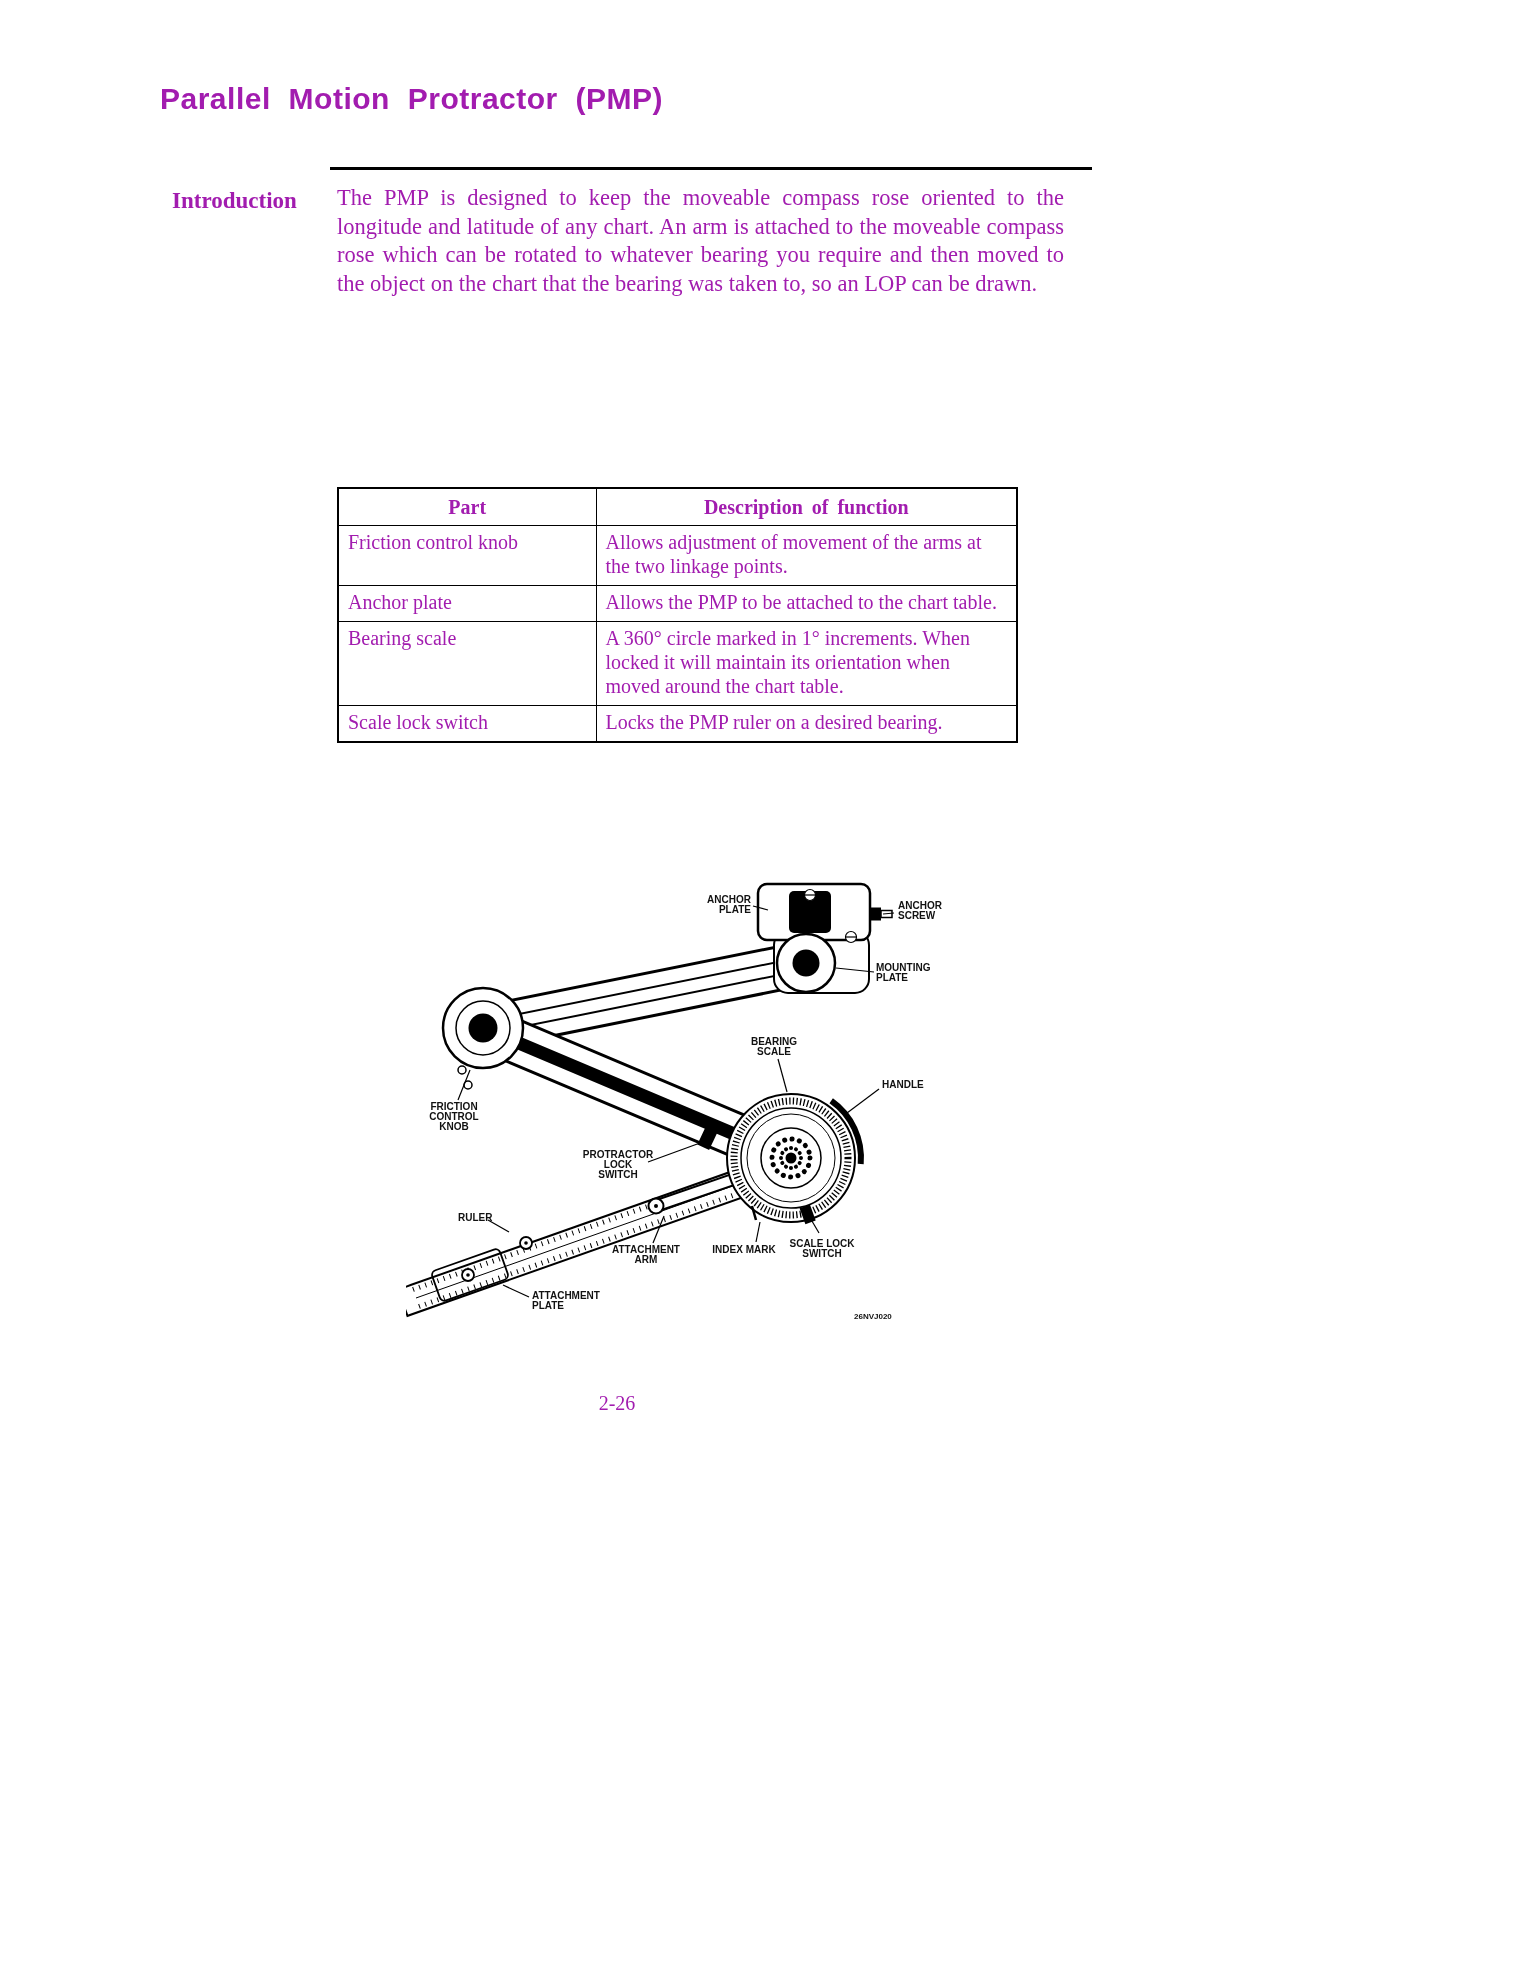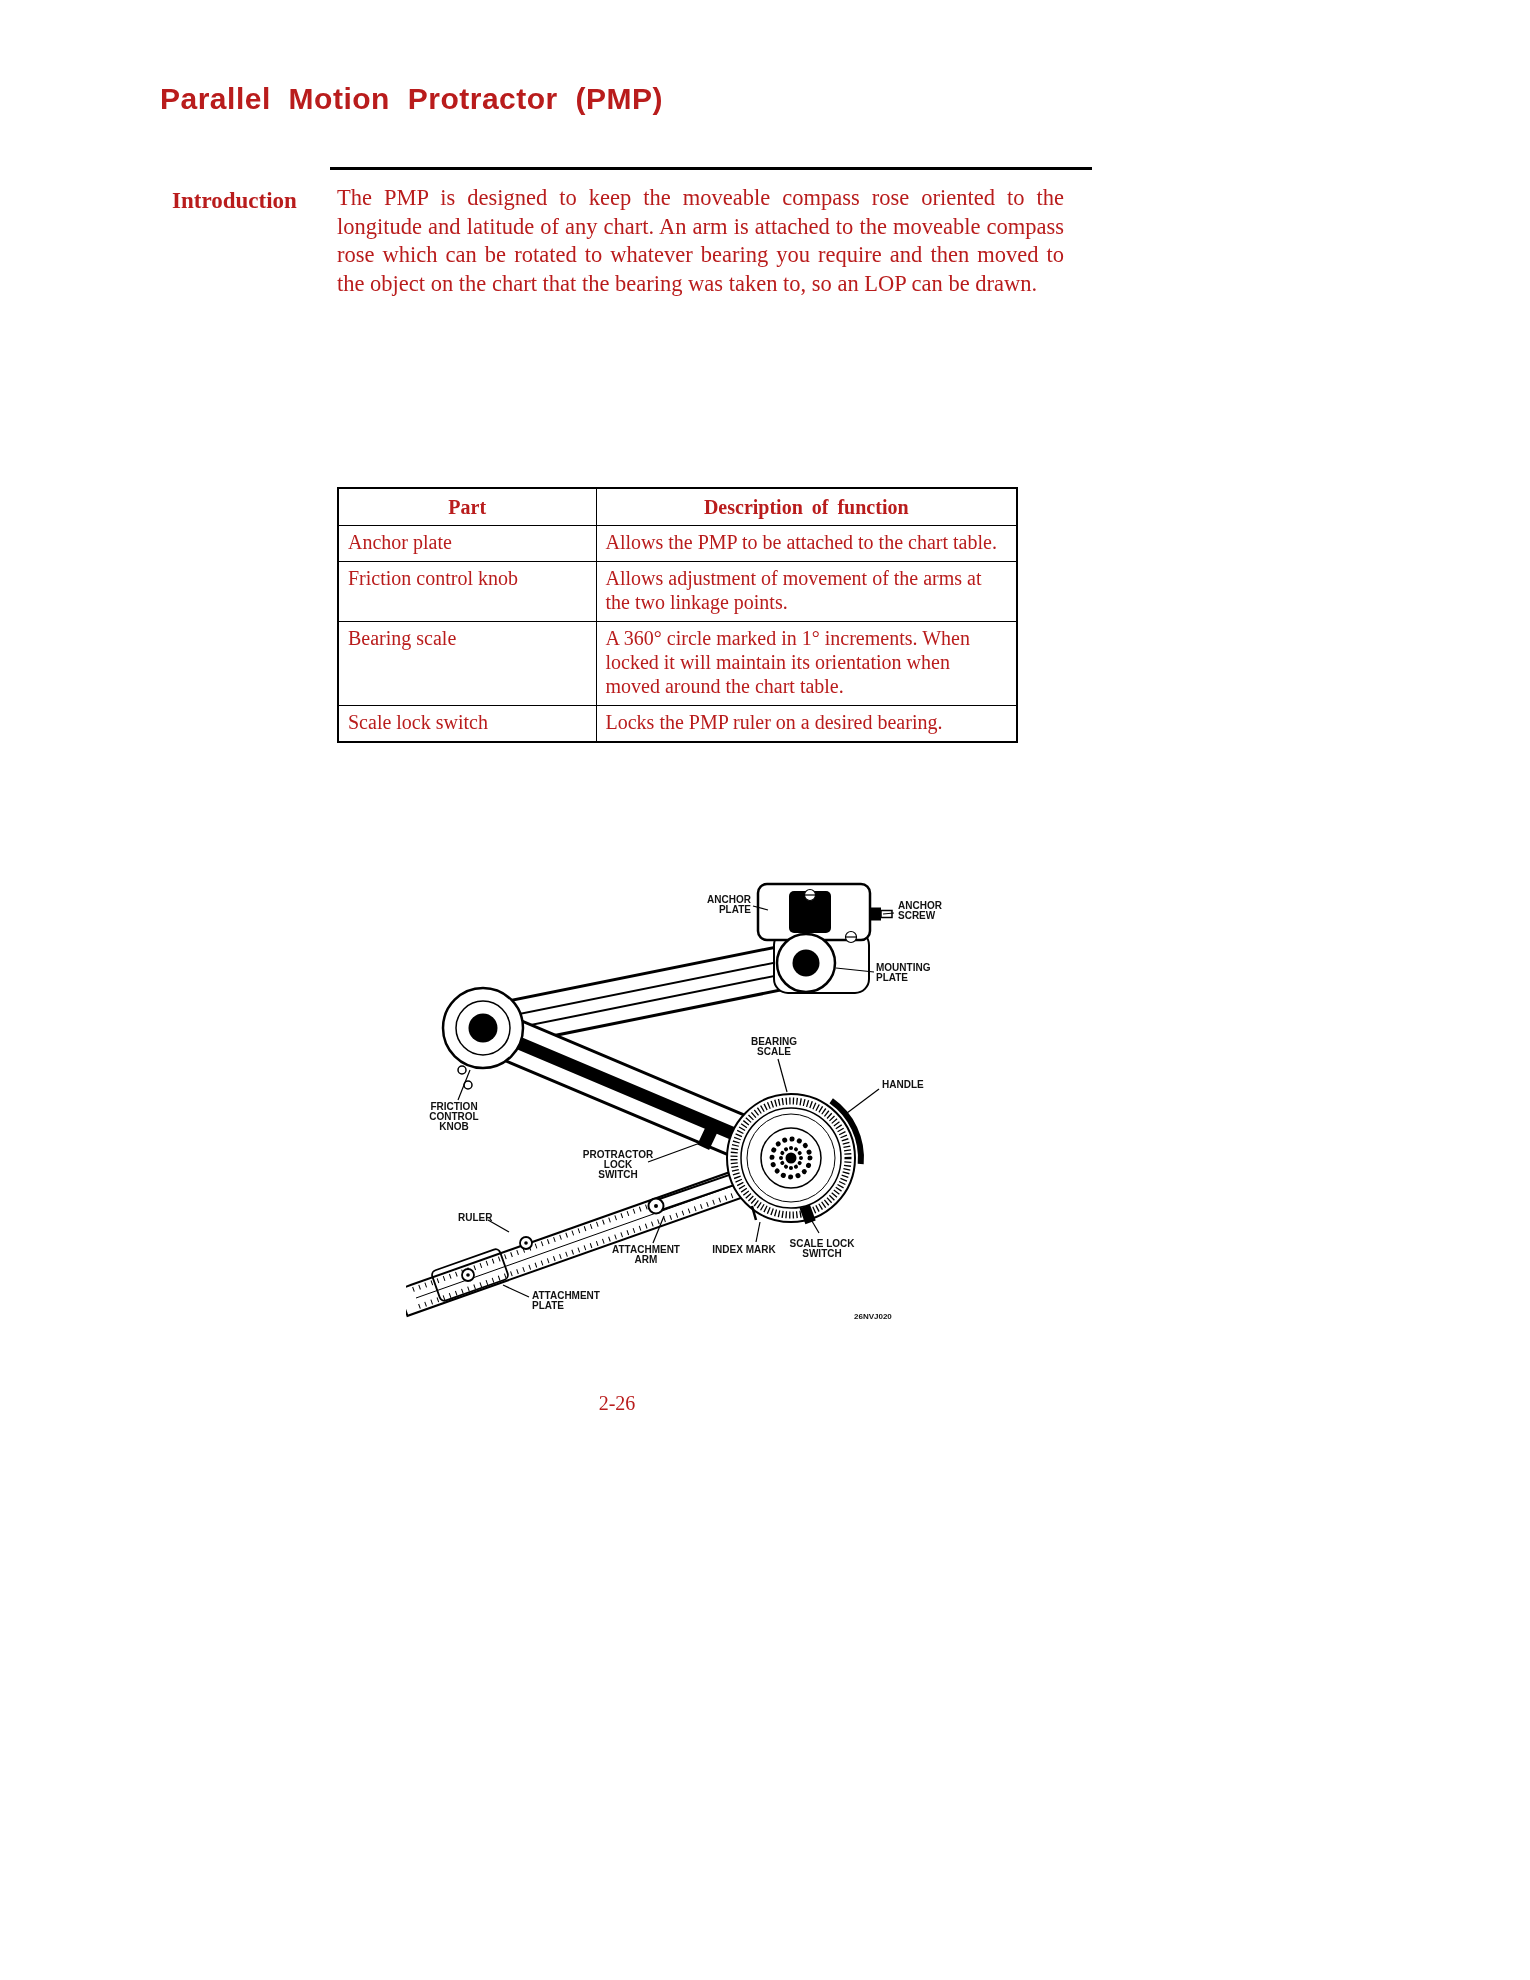--- a/index.html
+++ b/index.html
@@ -1,18 +1,18 @@
 <!DOCTYPE html>
 <html><head>
 <meta charset="utf-8">
 <style>
   html,body { margin:0; padding:0; background:#e8e8e8; }
   .page {
     position:relative; width:1530px; height:1980px; margin:0 auto;
-    background:#ffffff; color:#b91c1c; overflow:hidden;
+    background:#ffffff; color:#a21caf; overflow:hidden;
     font-family:"Liberation Serif", serif;
   }
   .title {
     position:absolute; left:160px; top:82px;
     font-family:"Liberation Sans", sans-serif; font-weight:bold;
     font-size:30px; letter-spacing:0.5px; word-spacing:9px;
   }
   .rule { position:absolute; left:330px; top:167px; width:762px; height:2.5px; background:#000; }
   .intro-label {
     position:absolute; left:172px; top:188px;
@@ -70,26 +70,26 @@
         <col>
       </colgroup>
     <thead>
       <tr>
         <th>Part</th>
         <th>Description of function</th>
       </tr>
     </thead>
     <tbody>
       <tr>
+        <td>Friction control knob</td>
+        <td>Allows adjustment of movement of the arms at the two linkage points.</td>
+      </tr>
+      <tr>
         <td>Anchor plate</td>
         <td>Allows the PMP to be attached to the chart table.</td>
-      </tr>
-      <tr>
-        <td>Friction control knob</td>
-        <td>Allows adjustment of movement of the arms at the two linkage points.</td>
       </tr>
       <tr>
         <td>Bearing scale</td>
         <td>A 360° circle marked in 1° increments. When locked it will maintain its orientation when moved around the chart table.</td>
       </tr>
       <tr>
         <td>Scale lock switch</td>
         <td>Locks the PMP ruler on a desired bearing.</td>
       </tr>
     </tbody>

